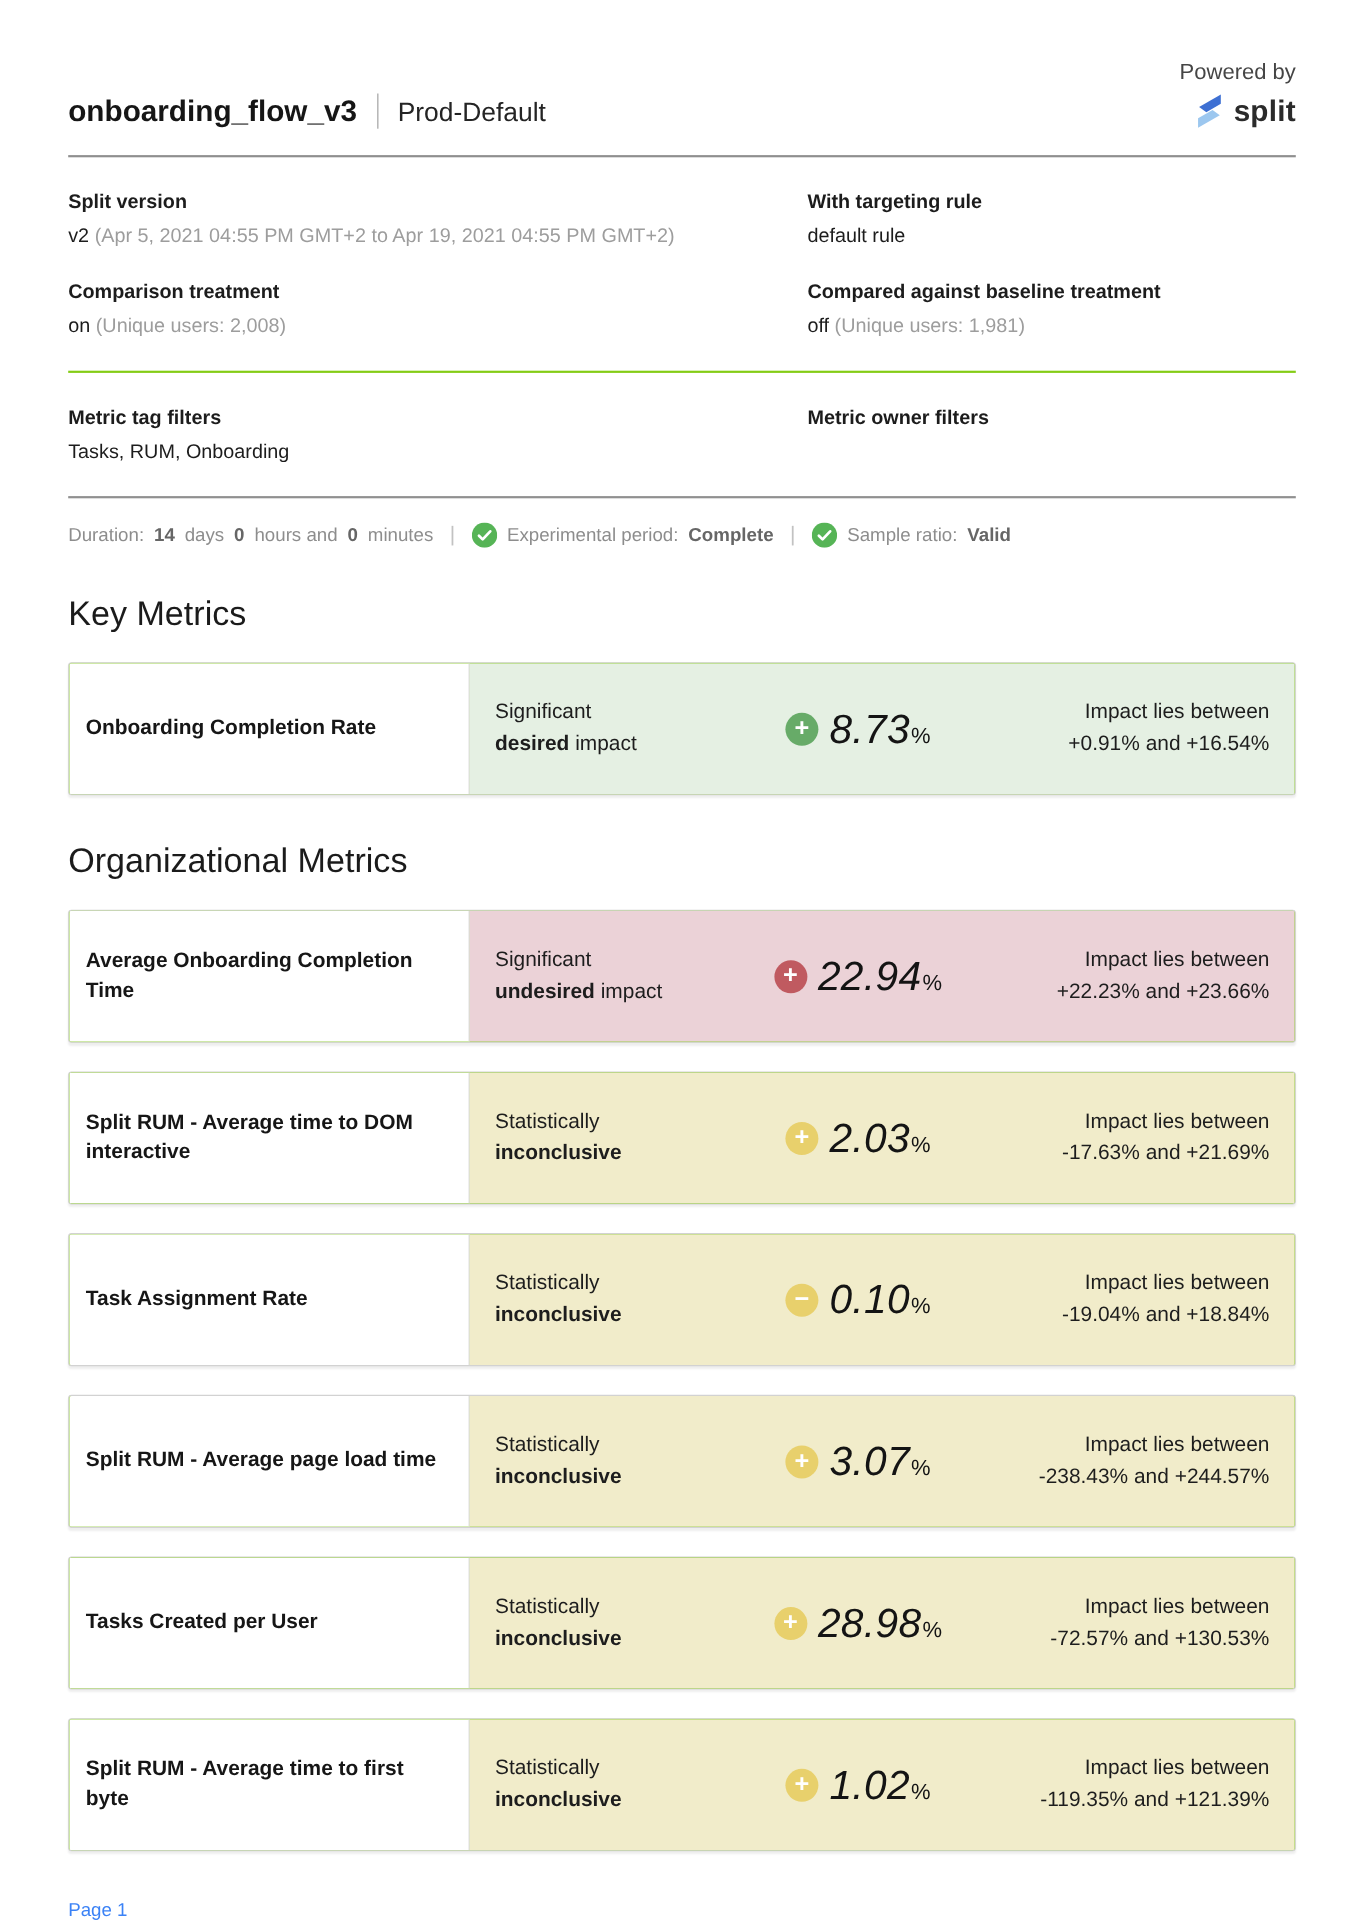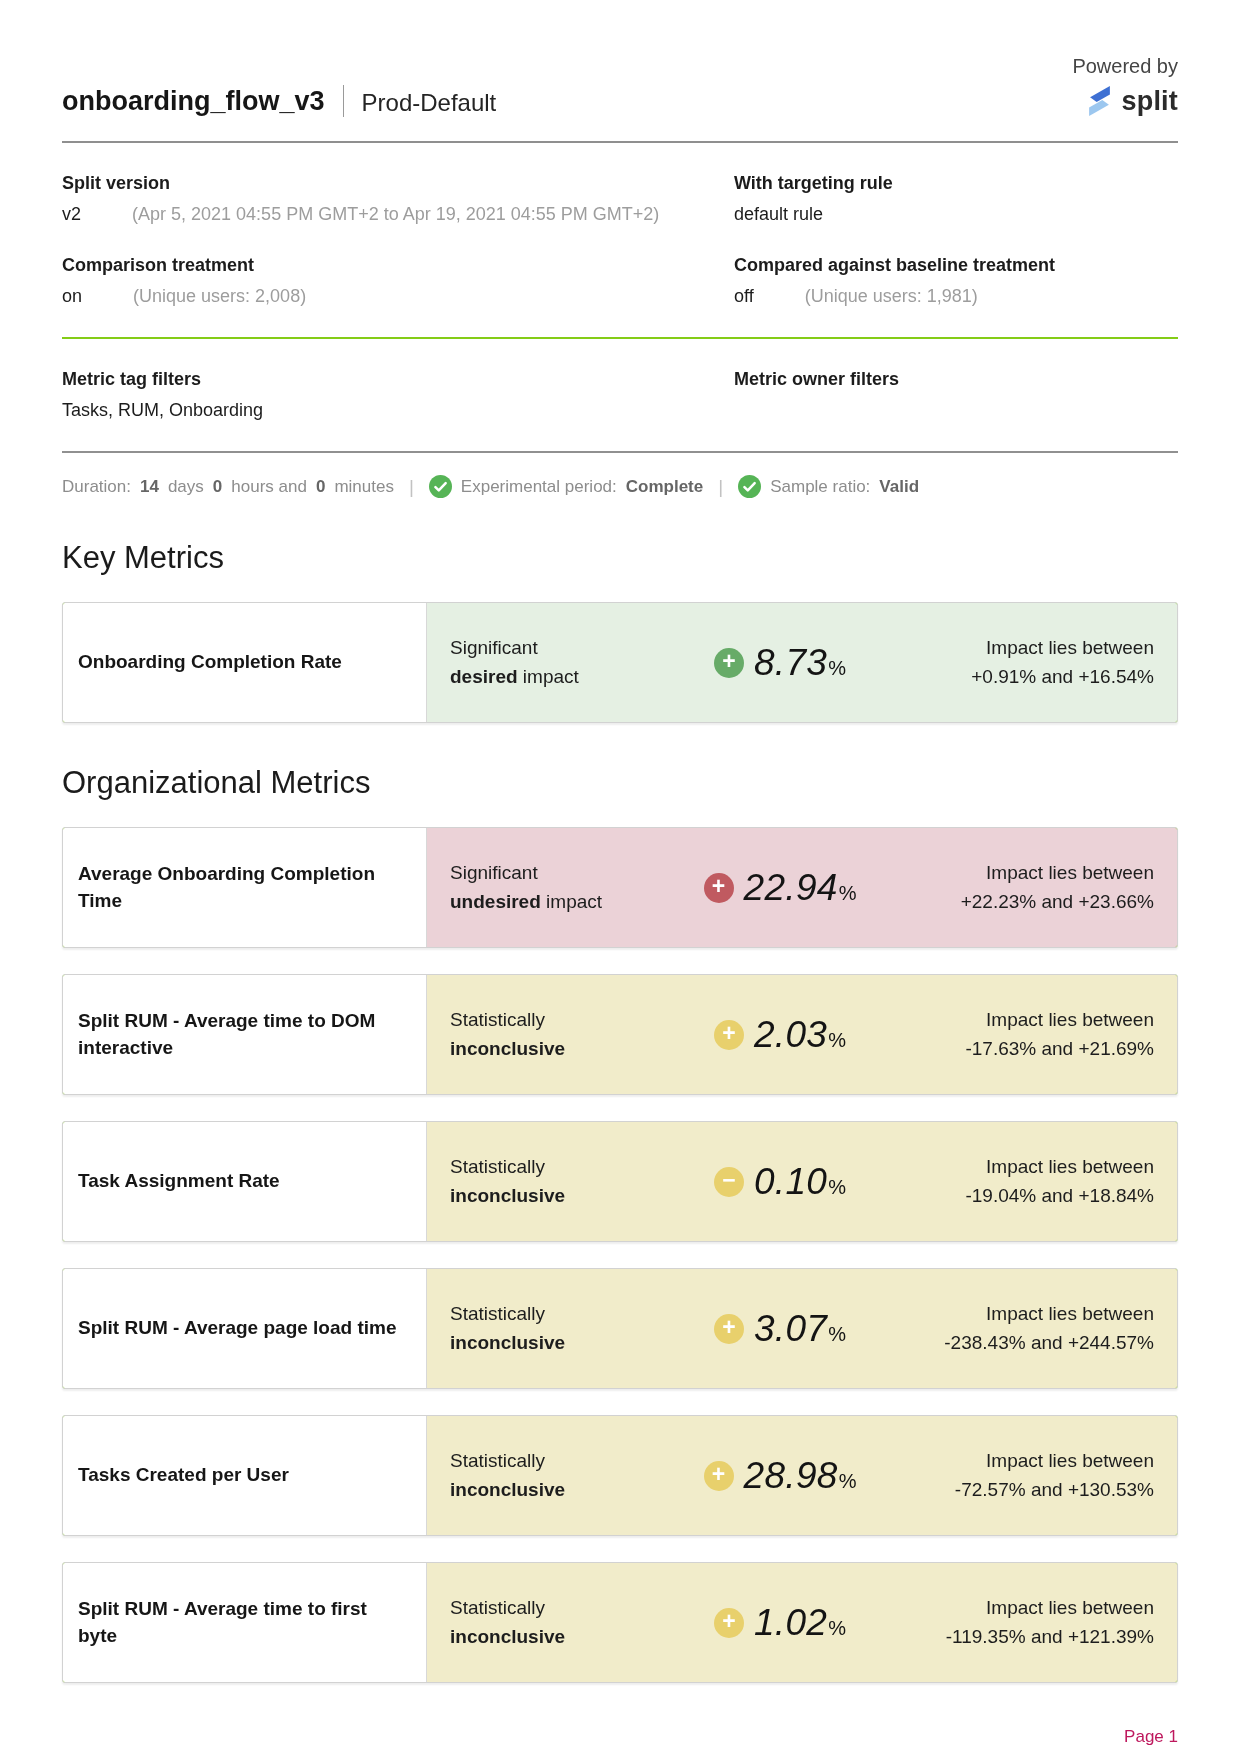--- a/index.html
+++ b/index.html
@@ -26,21 +26,21 @@
   .brand-mark { width:29px; height:32px; display:block; }
   .brand-word { font-size:27px; font-weight:700; color:#2b2b2b; letter-spacing:0.2px; }
 
   
   .meta-grid { display:grid; grid-template-columns:672px 1fr; }
   .meta-block-a { padding-top:30px; border-bottom:2px solid #84cc16; }
   .meta-block-b { padding-top:30px; border-bottom:2px solid #909090; }
   .meta-item { margin-bottom:30px; }
   .meta-label { font-size:18px; font-weight:700; color:#1c1c1c; margin-bottom:10px; }
   .meta-value { font-size:18px; color:#1c1c1c; }
-  .meta-muted { color:#9d9d9d;margin-left:46px; }
+  .meta-muted { color:#9d9d9d; }
 
   
   .status-bar {
     display:flex; align-items:center; gap:15px;
     padding:22px 0 0; font-size:17px; color:#8d8d8d;
   }
   .status-bar b { color:#666666; font-weight:700; }
   .bar-sep { color:#c2c2c2; font-size:19px; }
   .status-item { display:flex; align-items:center; gap:9px; }
   .check-icon { width:23px; height:23px; display:block; }
@@ -72,21 +72,21 @@
     display:flex; align-items:center; justify-content:center;
     color:#ffffff; font-size:23px; font-weight:700; line-height:1;
     padding-bottom:2px;
   }
   .value-num { display:flex; align-items:baseline; }
   .val { font-size:37px; color:#141414; letter-spacing:0.3px;font-style:italic; }
   .unit { font-size:20px; color:#141414; margin-left:1px; }
   .metric-impact { flex:0 0 262px; text-align:right; font-size:19px; line-height:1.5; color:#1d1d1d; }
 
   
-  .page-footer { text-align:right; font-size:17px; color:#be185d; margin-top:44px; }
+  .page-footer { text-align:left; font-size:17px; color:#3b82f6; margin-top:44px; }
 </style>
 </head>
 <body>
 
 <div class="page">
 
   <div class="header">
     <div class="title-row">
       <div class="report-title">onboarding_flow_v3</div>
       <div class="title-sep"></div>

